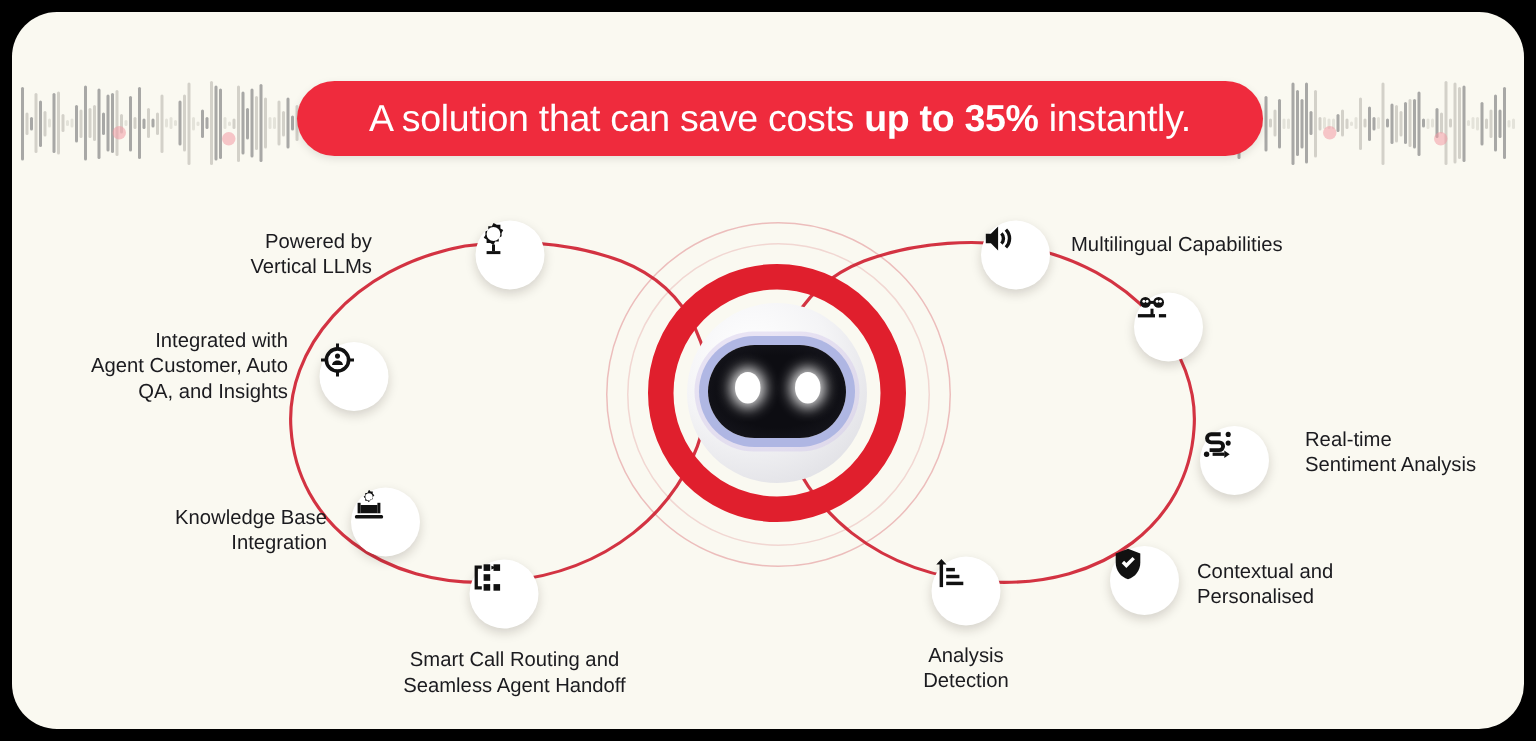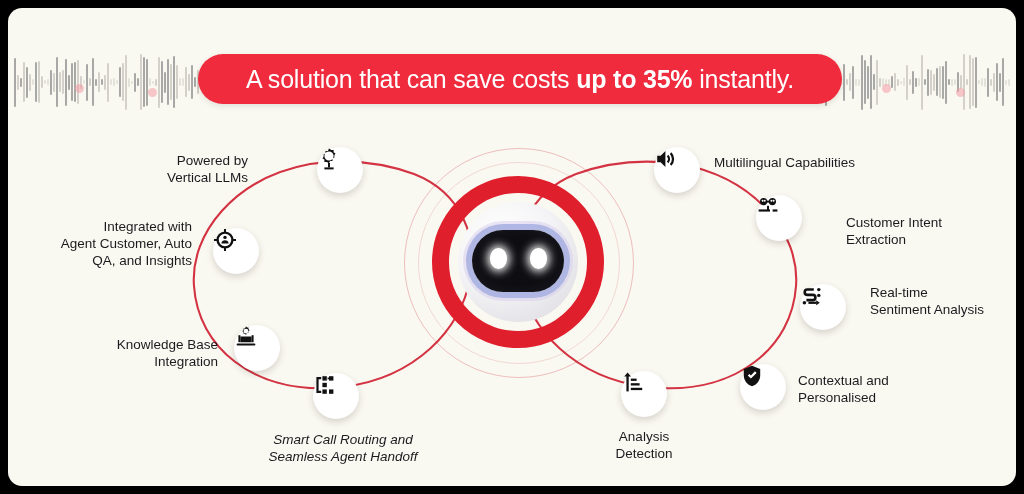--- a/index.html
+++ b/index.html
@@ -4,21 +4,21 @@
 <style>
   html,body{margin:0;padding:0;background:#000;}
   body{
     width:1024px;height:494px;overflow:hidden;
     font-family:"Liberation Sans","DejaVu Sans",sans-serif;
   }
   #stage{position:relative;width:1024px;height:494px;}
 
   .card{
     position:absolute;left:8px;top:8px;width:1008px;height:478px;
-    background:#faf9f1;border-radius:14px;overflow:hidden;
+    background:#faf9f1;border-radius:30px;overflow:hidden;
   }
 
   
   .wave{position:absolute;top:46px;height:56px;display:flex;align-items:center;gap:1px;}
   .wave.left{left:6px;}
   .wave.right{right:6px;}
   .wave b{display:block;width:2px;background:#8c8c8c;border-radius:1px;opacity:.75;}
   .wave i{display:block;width:2px;background:#c9c7bf;border-radius:1px;opacity:.8;}
   .wdot{position:absolute;width:9px;height:9px;border-radius:50%;background:#f29ba4;opacity:.55;}
 
@@ -305,21 +305,21 @@
             <rect x="9.4" y="3.2" width="4.4" height="4.4"></rect>
             <rect x="9.4" y="9.8" width="4.4" height="4.4"></rect>
             <rect x="9.4" y="16.4" width="4.4" height="4.4"></rect>
             <rect x="16" y="3.2" width="4.4" height="4.4"></rect>
             <rect x="16" y="16.4" width="4.4" height="4.4"></rect>
             <path d="M8.2 6.2H5.6v11.6h2.6v2.2H3.4V4h4.8v2.2z"></path>
             <path d="M14.6 4.2l3.4 1.2-3.4 1.2V4.2z" fill="#111"></path>
           </svg>
         </span>
       </div>
-      <div class="lbl c" style="left:220px;top:315px;width:230px;font-style:italic;">Smart Call Routing and
+      <div class="lbl c" style="left:220px;top:315px;width:230px;">Smart Call Routing and
 Seamless Agent Handoff</div>
 
       <div class="node" style="left:646px;top:31px;">
         <span>
           <svg width="24" height="24" viewBox="0 0 24 24" fill="#111">
             <path d="M3.2 8.8h3.4L11.4 4v16L6.6 15.2H3.2V8.8z"></path>
             <path d="M14.4 7.8a6 6 0 010 8.4l-1.6-1.6a3.8 3.8 0 000-5.2l1.6-1.6z"></path>
             <path d="M17.4 5.3a9.5 9.5 0 010 13.4l-1.6-1.6a7.3 7.3 0 000-10.2l1.6-1.6z"></path>
           </svg>
         </span>
@@ -335,22 +335,20 @@
             <circle cx="8.8" cy="5.8" r="1" fill="#fff"></circle>
             <circle cx="15.4" cy="5.8" r="1" fill="#fff"></circle>
             <circle cx="17.6" cy="5.8" r="1" fill="#fff"></circle>
             <rect x="9.8" y="5.6" width="4.4" height="2"></rect>
             <rect x="11" y="10.8" width="2" height="5"></rect>
             <rect x="2.6" y="14.4" width="11.4" height="2.2"></rect>
             <rect x="16.6" y="14.4" width="4.8" height="2.2"></rect>
           </svg>
         </span>
       </div>
-      <div class="lbl l" style="left:838px;top:98px;width:170px;">Customer Intent
-Extraction</div>
 
       <div class="node" style="left:792px;top:168px;">
         <span>
           <svg width="24" height="24" viewBox="0 0 24 24" fill="#111">
             <path d="M4.6 4.2h9.2v2.6H7.4a1.4 1.4 0 000 2.8h5.4a3.9 3.9 0 010 7.8H6.4v-2.6h6.4a1.3 1.3 0 000-2.6H7.4a4 4 0 010-8z"></path>
             <circle cx="18.8" cy="5.6" r="1.7"></circle>
             <circle cx="18.8" cy="11.4" r="1.7"></circle>
             <circle cx="4.4" cy="18.8" r="1.8"></circle>
             <rect x="8.4" y="17.7" width="8" height="2.2"></rect>
             <path d="M16.2 16.3l3.6 2.5-3.6 2.5v-5z"></path>

